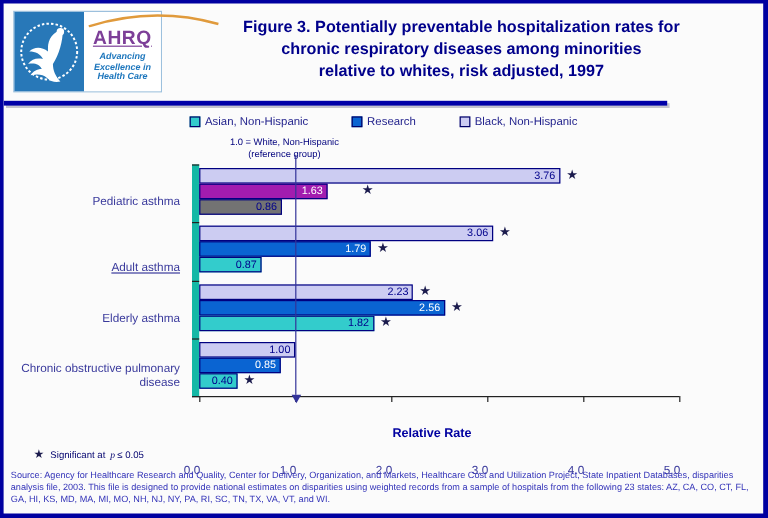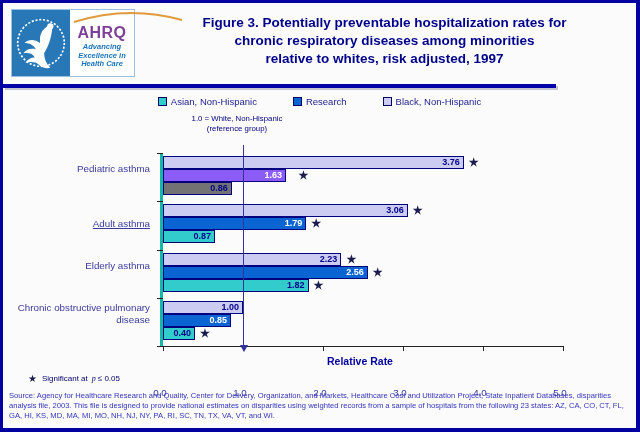--- a/index.html
+++ b/index.html
@@ -10,37 +10,37 @@
     border-right:4px solid #0000a0;border-bottom:4px solid #0000a0;
     font-family:"Liberation Sans", sans-serif;overflow:hidden;
   }
   
   .logo{position:absolute;left:8px;top:6px;width:124px;height:68px;display:flex;
         border:1px solid #9cc0dd;background:#fff;box-sizing:border-box;}
   .hhs{width:58px;background:#2878b8;display:flex;align-items:center;justify-content:center;}
   .ahrq{flex:1;display:flex;flex-direction:column;align-items:center;justify-content:center;
         background:#fff;position:relative;padding-top:2px;}
   .ahrq-arc{position:absolute;top:1px;left:2px;right:2px;height:12px;}
-  .ahrq-name{color:#7d3f98;font-weight:bold;font-size:16px;line-height:16px;letter-spacing:0.5px;margin-top:6px;}
+  .ahrq-name{color:#7d3f98;font-weight:bold;font-size:16px;line-height:16px;letter-spacing:0.5px;margin-top:6px;text-decoration:underline;}
   .tagline{color:#1b75bc;font-size:7.5px;line-height:8.5px;font-weight:bold;font-style:italic;text-align:center;margin-top:2px;}
   .title{position:absolute;left:138px;right:8px;top:11px;text-align:center;
          color:#00008b;font-weight:bold;font-size:13.5px;line-height:18px;}
   .hrule{position:absolute;left:0;top:81px;width:553px;height:4px;background:#0000a8;
          box-shadow:2px 2px 0 rgba(150,150,170,.55);}
   
   .legend{position:absolute;left:0;right:0;top:93px;display:flex;justify-content:center;
           gap:36px;align-items:center;font-size:9.5px;color:#22228c;}
   .legend-item{display:flex;align-items:center;}
   .swatch{width:7px;height:7px;border:1px solid #000066;margin-right:4px;}
   
   .refnote{position:absolute;left:234px;top:111px;transform:translateX(-50%);
            text-align:center;font-size:7.8px;line-height:9.5px;color:#00007d;white-space:nowrap;}
   
-  .plot{position:absolute;left:157px;top:150px;width:400px;height:193px;
-        border-left:3px solid #14b8a6;border-bottom:1px solid #222;font-weight:bold;}
+  .plot{position:absolute;left:157px;top:134px;width:400px;height:193px;
+        border-left:6px solid #14b8a6;border-bottom:1px solid #222;}
   .bar{position:absolute;left:0;box-sizing:border-box;height:13px;border:1px solid #000080;}
   .bar .val{display:block;text-align:right;padding-right:3px;font-size:9px;line-height:11px;}
   .bstar{position:absolute;font-size:11px;line-height:13px;color:#1b1b4d;}
   .ytickmark{position:absolute;left:-6px;width:6px;height:1px;background:#222;}
   .xtickmark{position:absolute;top:193px;width:1px;height:5px;background:#222;}
   .refline{position:absolute;width:1px;background:#333399;}
   .refarrow{position:absolute;width:0;height:0;border-left:4px solid transparent;
             border-right:4px solid transparent;border-top:7px solid #333399;}
   .cats{position:absolute;left:0;top:142px;width:152px;height:193px;}
   .cat{position:absolute;right:5px;width:145px;height:48px;display:flex;align-items:center;
@@ -115,21 +115,21 @@
       <div class="cat" style="top: 55px; text-decoration: underline;">Adult asthma</div>
       <div class="cat" style="top: 96.5px;">Elderly asthma</div>
       <div class="cat" style="top: 144.75px;">Chronic obstructive pulmonary disease</div>
     </div>
 
   <div class="plot">
       <div class="bar" style="top: 3px; width: 300.8px; background: rgb(204, 204, 242);">
         <span class="val" style="color: rgb(0, 0, 139);">3.76</span>
       </div>
       <div class="bstar" style="left: 305.8px; top: 3px;">★</div>
-      <div class="bar" style="top: 16px; width: 123px; background: #8b5cf6;">
+      <div class="bar" style="top: 16px; width: 107px; background: #a21caf;">
         <span class="val" style="color: rgb(255, 255, 255);">1.63</span>
       </div>
       <div class="bstar" style="left: 135.4px; top: 16px;">★</div>
       <div class="bar" style="top: 29px; width: 68.8px; background: #737373;">
         <span class="val" style="color: rgb(0, 0, 139);">0.86</span>
       </div>
       <div class="bar" style="top: 51.25px; width: 244.8px; background: rgb(204, 204, 242);">
         <span class="val" style="color: rgb(0, 0, 139);">3.06</span>
       </div>
       <div class="bstar" style="left: 249.8px; top: 51.25px;">★</div>

